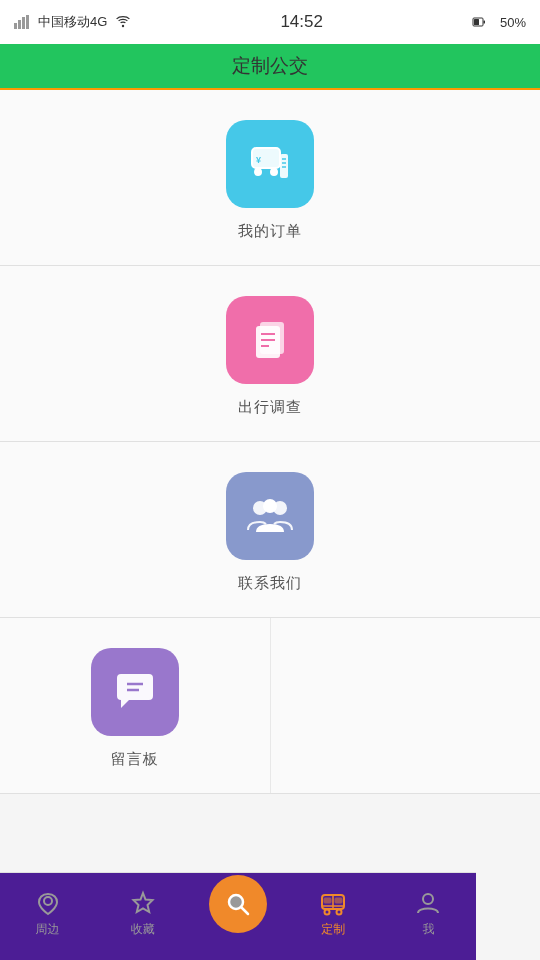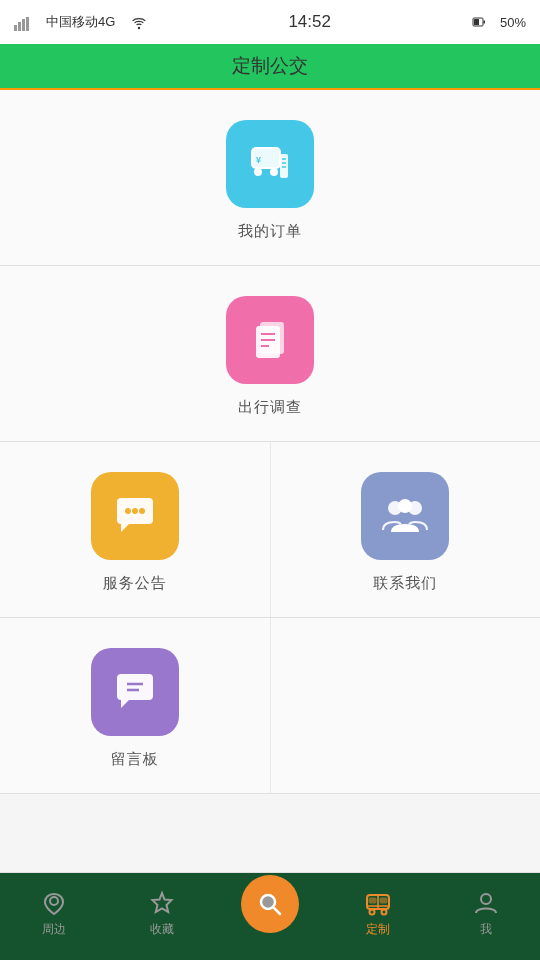--- a/index.html
+++ b/index.html
@@ -18,21 +18,21 @@
       width: 100%;
       height: 44px;
       background: #fff;
       display: flex;
       align-items: center;
       justify-content: space-between;
       padding: 0 14px;
       font-size: 13px;
       color: #333;
     }
-    .status-left { display: flex; align-items: flex-end; gap: 16px; }
+    .status-left { display: flex; align-items: center; gap: 8px; }
     .status-center { font-size: 17px; font-weight: 500; }
     .status-right { display: flex; align-items: center; gap: 14px; font-size: 13px; }
 
     
     .header {
       background: #22c55e;
       border-bottom: 2px solid #f90;
       height: 46px;
       display: flex;
       align-items: center;
@@ -97,23 +97,23 @@
     .orange { background: #f0892a; }
     .yellow { background: #f0b030; }
     .blue-gray { background: #8899cc; }
     .purple { background: #9977cc; }
 
     
     .bottom-nav {
       position: absolute;
       bottom: 0;
       left: 0;
-      width: 540px;
+      width: 476px;
       height: 88px;
-      background: #14532d;
+      background: #4c1d95;
       border-top: 1px solid #e0e0e0;
       display: flex;
       align-items: center;
     }
 
     .nav-item {
       flex: 1;
       display: flex;
       flex-direction: column;
       align-items: center;
@@ -223,32 +223,20 @@
           <line x1="17" y1="26" x2="31" y2="26" stroke="#f06eaa" stroke-width="2"></line>
           <line x1="17" y1="32" x2="25" y2="32" stroke="#f06eaa" stroke-width="2"></line>
         </svg>
       </div>
       <span class="cell-label">出行调查</span>
     </div>
   </div>
 
   <div class="grid-row">
     <div class="grid-cell">
-      <div class="icon-box yellow">
-        <svg viewBox="0 0 52 52" fill="white">
-
-          <path d="M8 12 Q8 8 12 8 L40 8 Q44 8 44 12 L44 30 Q44 34 40 34 L20 34 L12 42 L12 34 Q8 34 8 30 Z" fill="white" opacity="0.95"></path>
-          <circle cx="19" cy="21" r="3" fill="#f0b030"></circle>
-          <circle cx="26" cy="21" r="3" fill="#f0b030"></circle>
-          <circle cx="33" cy="21" r="3" fill="#f0b030"></circle>
-        </svg>
-      </div>
-      <span class="cell-label">服务公告</span>
-    </div>
-    <div class="grid-cell">
       <div class="icon-box blue-gray">
         <svg viewBox="0 0 52 52" fill="white">
 
           <circle cx="16" cy="18" r="7" fill="white" opacity="0.9"></circle>
           <circle cx="36" cy="18" r="7" fill="white" opacity="0.9"></circle>
           <circle cx="26" cy="16" r="7" fill="white"></circle>
           <path d="M4 40 Q4 32 16 32 Q20 32 22 34" stroke="white" stroke-width="2" fill="none" opacity="0.9"></path>
           <path d="M48 40 Q48 32 36 32 Q32 32 30 34" stroke="white" stroke-width="2" fill="none" opacity="0.9"></path>
           <path d="M12 42 Q12 34 26 34 Q40 34 40 42" fill="white"></path>
         </svg>

